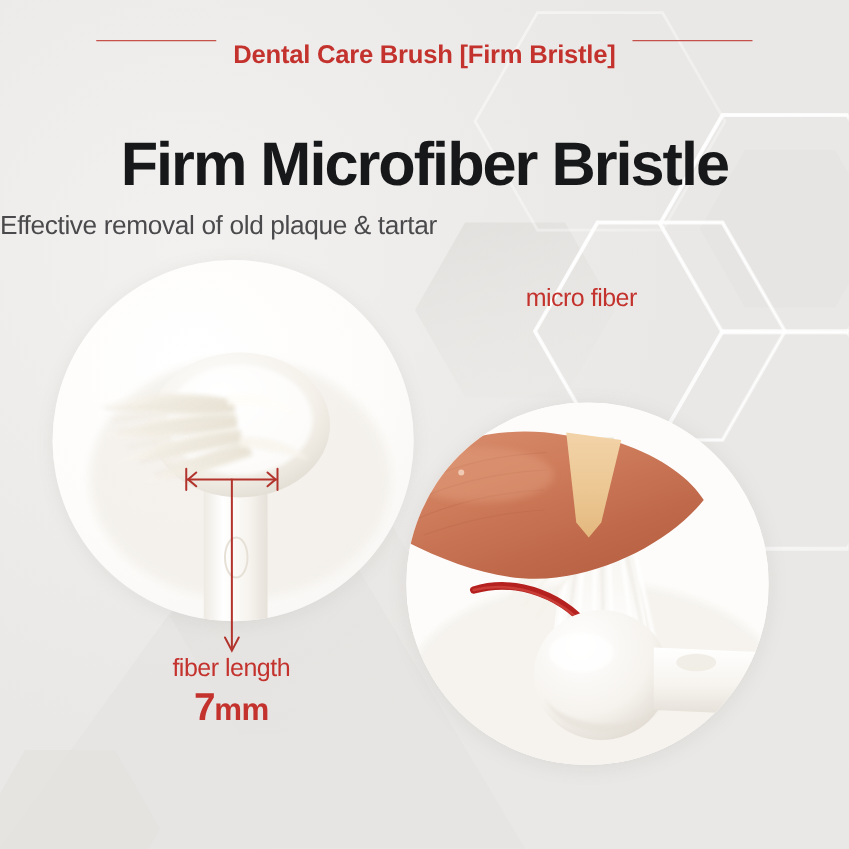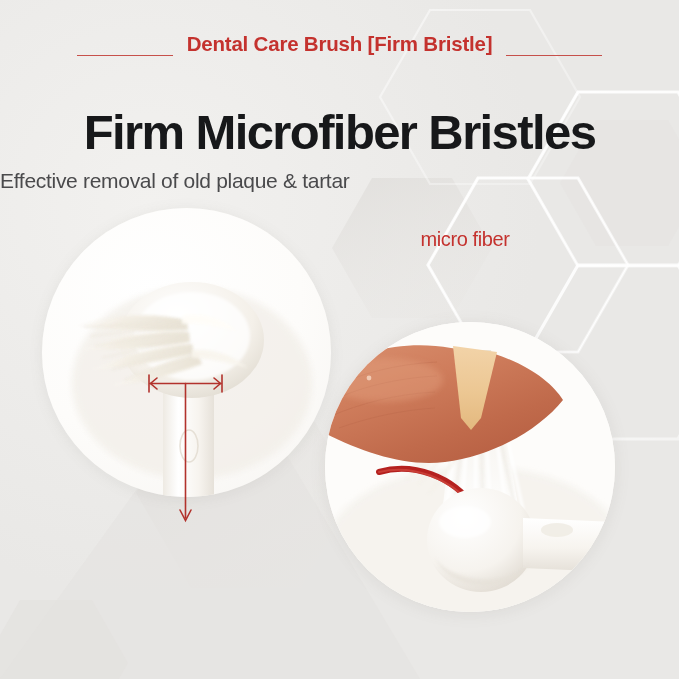--- a/index.html
+++ b/index.html
@@ -17,21 +17,21 @@
       linear-gradient(150deg,#ecebe9 0%,#e7e6e3 60%,#eceae8 100%);
     overflow:hidden;
   }
 
   
   .bg-layer{position:absolute;inset:0;pointer-events:none;}
 
   
   .eyebrow-row{
     position:absolute;top:32px;left:0;width:679px;
-    display:flex;align-items:flex-end;justify-content:center;gap:14px;
+    display:flex;align-items:flex-start;justify-content:center;gap:14px;
   }
   .rule{height:1px;background:#c0352f;opacity:.85;}
   .rule.left{width:96px;}
   .rule.right{width:96px;}
   .eyebrow{
     font-size:20.5px;font-weight:700;color:#c4322e;
     letter-spacing:-.2px;white-space:nowrap;
   }
   .headline{
     position:absolute;top:74px;left:0;width:679px;
@@ -123,21 +123,21 @@
       <polygon points="0,679 230,360 420,679" fill="#e4e2df" opacity="0.5"></polygon>
     </svg>
   </div>
 
   <div class="eyebrow-row">
     <span class="rule left"></span>
     <span class="eyebrow">Dental Care Brush [Firm Bristle]</span>
     <span class="rule right"></span>
   </div>
 
-  <h1 class="headline">Firm Microfiber Bristles</h1>
+  <h1 class="headline">Firm Microfiber Bristle</h1>
 
   <p class="subhead">Effective removal of old plaque &amp; tartar</p>
 
   <div class="photo-circle" id="circle-left">
     <svg width="289" height="289" viewBox="0 0 289 289">
       <defs>
         <linearGradient id="handleG" x1="0" y1="0" x2="1" y2="0">
           <stop offset="0%" stop-color="#eeeae3"></stop>
           <stop offset="30%" stop-color="#ffffff"></stop>
           <stop offset="70%" stop-color="#f7f4ef"></stop>
@@ -300,14 +300,18 @@
         <line x1="185.5" y1="383.5" x2="185.5" y2="518"></line>
         <polyline points="180,510 185.5,520.5 191,510"></polyline>
       </g>
     </svg>
   </div>
 
   <div class="anno" id="anno-micro">
     <div class="label">micro fiber</div>
   </div>
 
+  <div class="anno" id="anno-fiber">
+    <div class="label">fiber length</div>
+    <div class="value"><span>7</span><span class="unit">mm</span></div>
+  </div>
 
 </div>
 
 </body></html>

